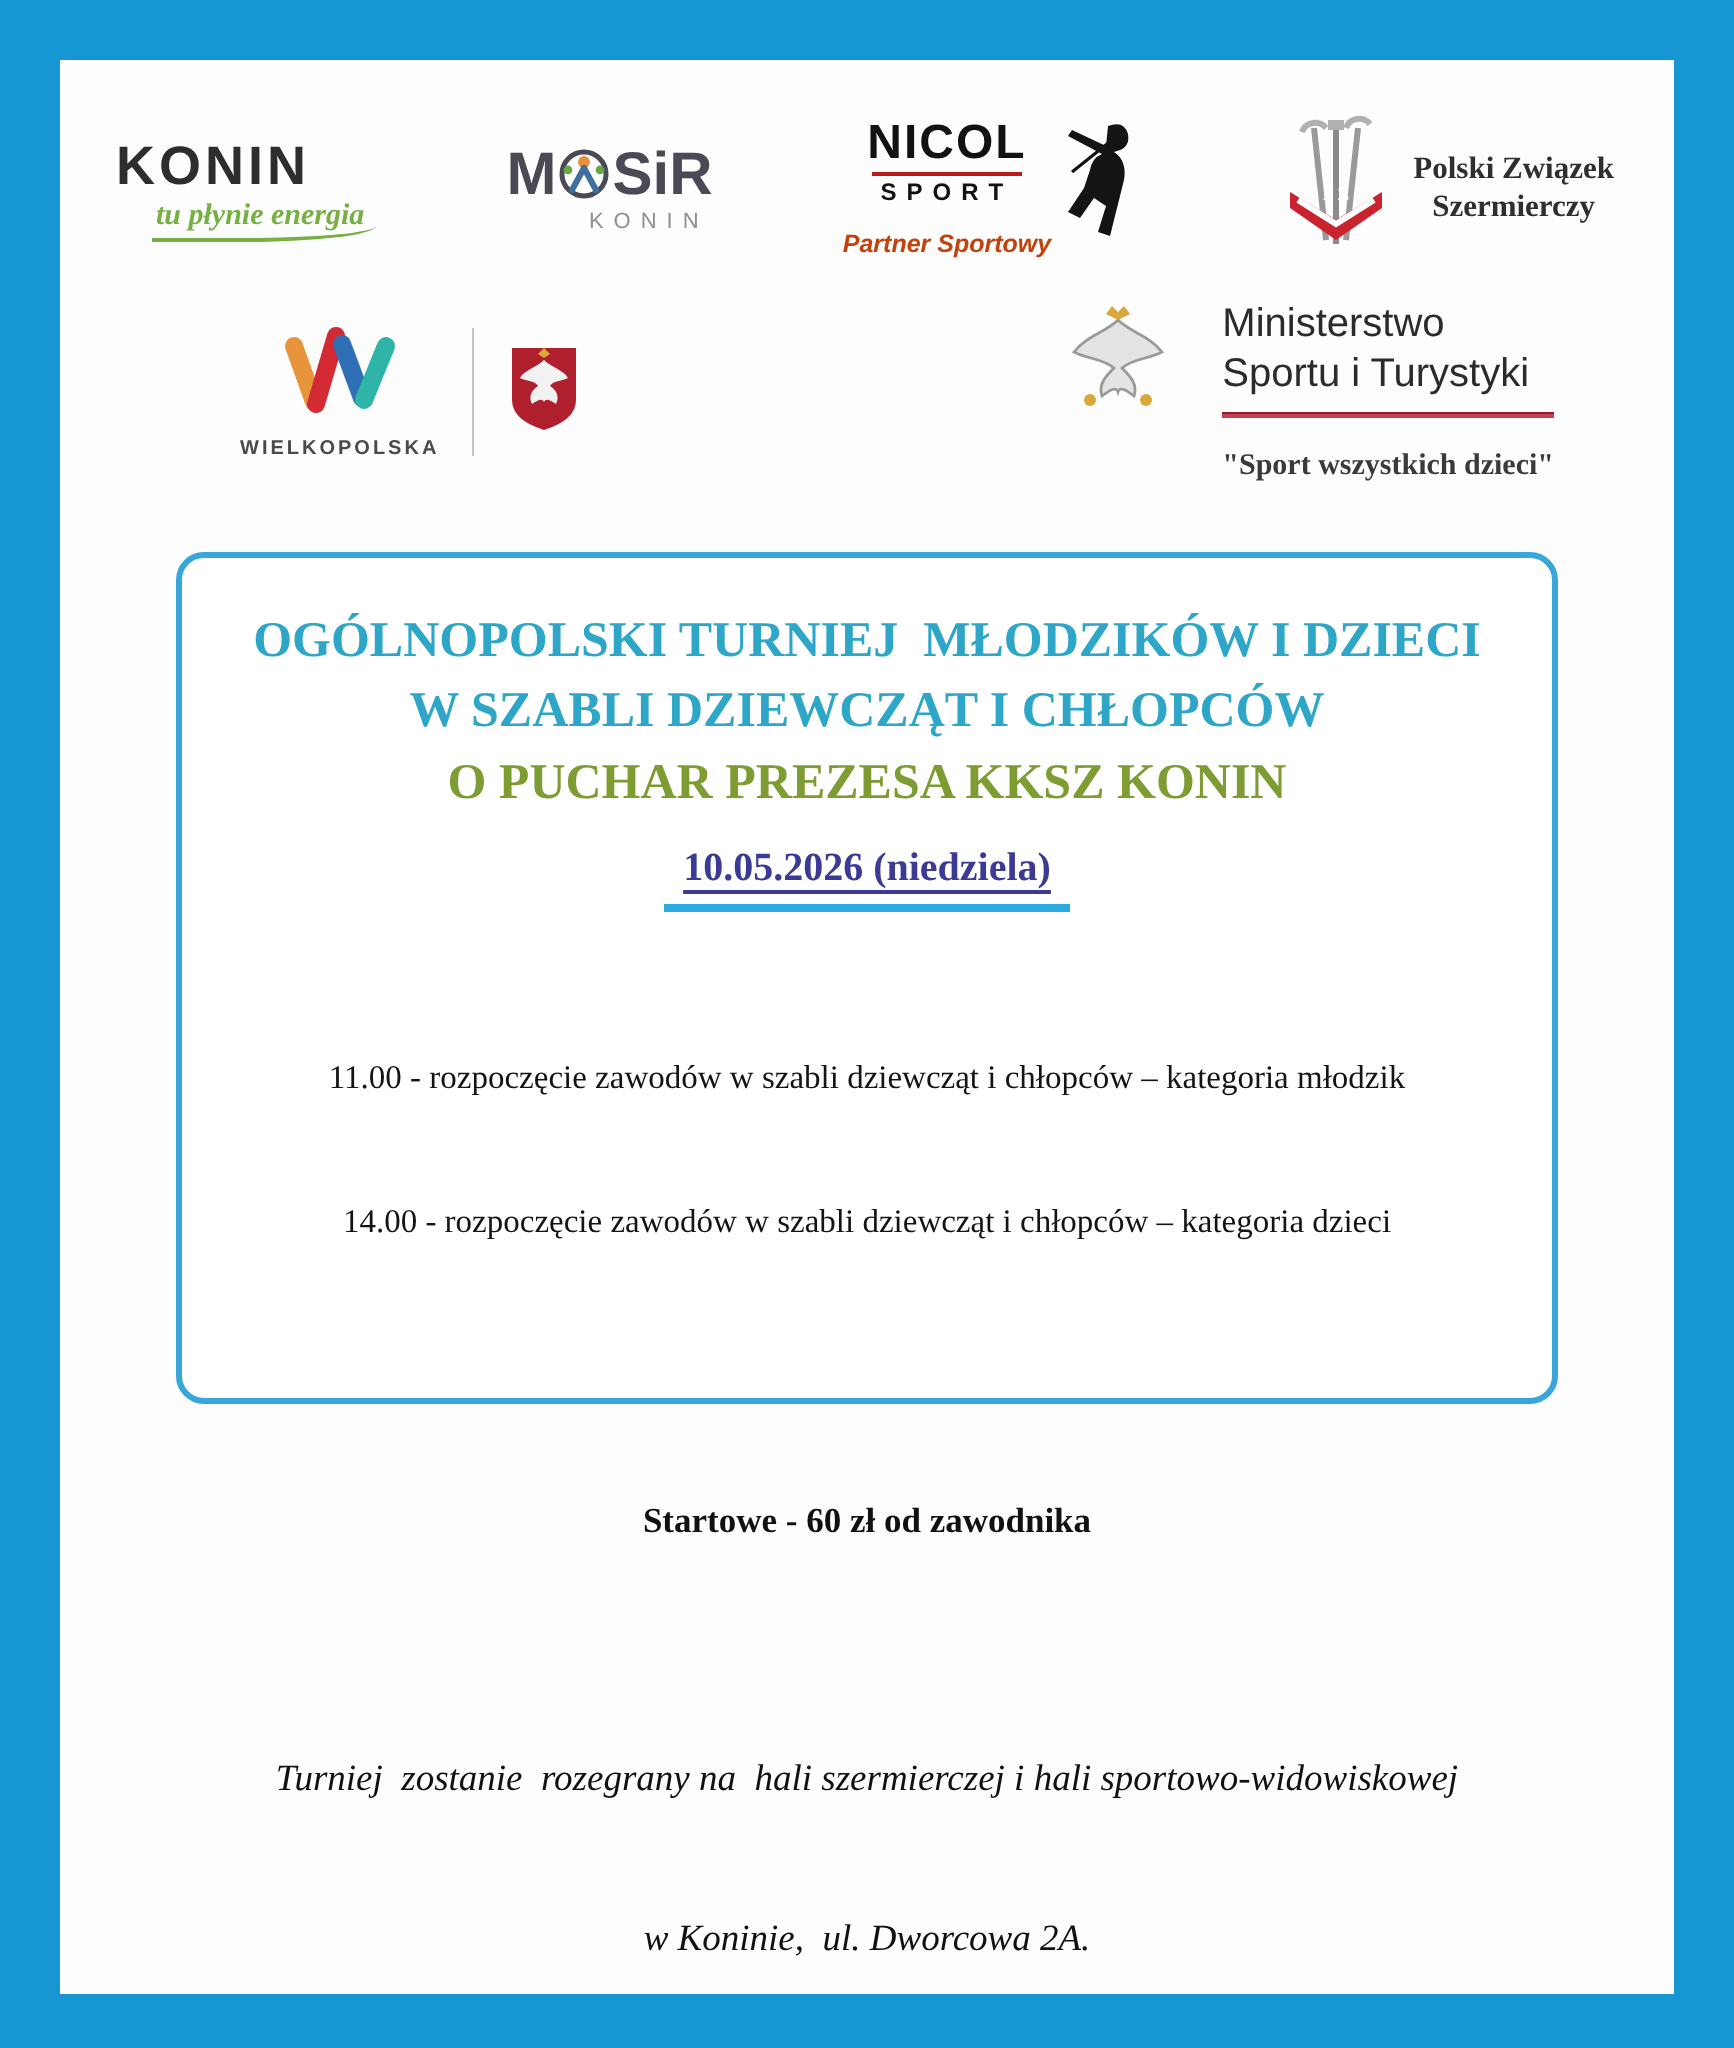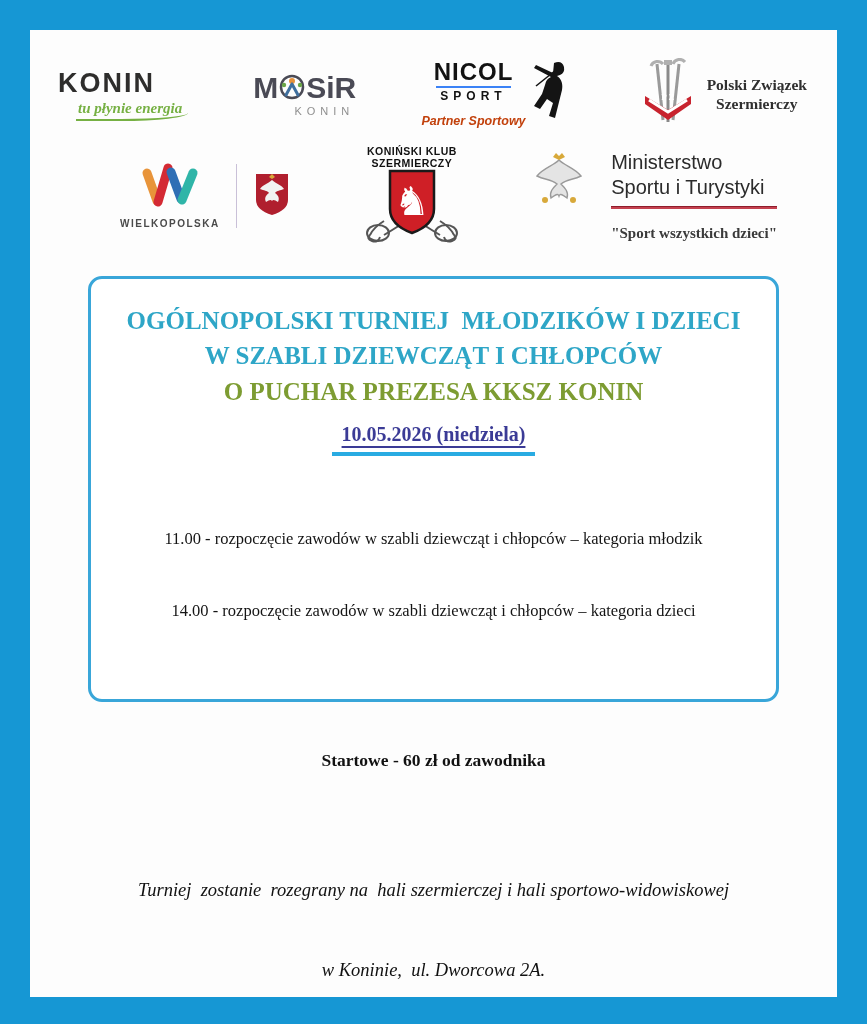--- a/index.html
+++ b/index.html
@@ -24,21 +24,21 @@
   
   .mosir-logo{text-align:center;}
   .mosir-main{font-family:"Liberation Sans",sans-serif;font-weight:700;font-size:30px;color:#4a4a55;display:flex;align-items:center;justify-content:center;}
   .mosir-fig{width:26px;height:30px;display:inline-block;margin:0 1px;}
   .mosir-sub{font-family:"Liberation Sans",sans-serif;font-size:11px;letter-spacing:5px;color:#8f8f8f;text-align:right;margin-top:0px;padding-right:2px;}
 
   
   .nicol-logo{display:flex;align-items:flex-start;gap:4px;}
   .nicol-txt{text-align:center;}
   .nicol-name{font-family:"Liberation Sans",sans-serif;font-weight:900;font-size:24px;letter-spacing:1px;color:#121212;line-height:1;}
-  .nicol-sport{font-family:"Liberation Sans",sans-serif;font-weight:700;font-size:12px;letter-spacing:5px;color:#121212;border-top:2px solid #3b82f6;display:inline-block;padding:1px 4px 0;margin-top:2px;}
+  .nicol-sport{font-family:"Liberation Sans",sans-serif;font-weight:700;font-size:12px;letter-spacing:5px;color:#121212;border-top:2px solid #b91c1c;display:inline-block;padding:1px 4px 0;margin-top:2px;}
   .nicol-partner{font-family:"Liberation Sans",sans-serif;font-style:italic;font-weight:700;font-size:12.5px;color:#c2410c;margin-top:10px;text-align:center;}
   .fencer-sil{width:44px;height:62px;}
 
   
   .pzs-logo{display:flex;align-items:center;gap:10px;margin-right:6px;}
   .pzs-text{font-size:15.5px;font-weight:700;color:#2f2f2f;text-align:center;line-height:1.25;}
 
   
   .wlkp-group{display:flex;align-items:center;gap:16px;}
   .wlkp{text-align:center;}
@@ -146,34 +146,20 @@
       <div class="wlkp-divider"></div>
       <div class="samorzad">
         <svg width="38" height="44" viewBox="0 0 38 44">
           <path d="M3 2 H35 V28 Q35 38 19 43 Q3 38 3 28 Z" fill="#b01f2e"></path>
           <path d="M19 8 C15 12 9 13 7 17 C11 19 14 18 16 21 C13 23 11 26 13 30 C16 28 18 27 19 29 C20 27 22 28 25 30 C27 26 25 23 22 21 C24 18 27 19 31 17 C29 13 23 12 19 8 Z" fill="#f2f2f2"></path>
           <path d="M16 5 L19 2 L22 5 L19 7 Z" fill="#d8a93a"></path>
         </svg>
       </div>
     </div>
 
-    <div class="kksz-logo">
-      <div class="kksz-top">
-        <div>KONIŃSKI KLUB</div>
-        <div>SZERMIERCZY</div>
-      </div>
-      <svg width="96" height="74" viewBox="0 0 96 74">
-        <path d="M20 52 Q10 58 6 66 M6 66 q-4 4 2 6 q6 2 8 -4 M20 66 Q30 60 36 56" fill="none" stroke="#555" stroke-width="2"></path>
-        <path d="M76 52 Q86 58 90 66 M90 66 q4 4 -2 6 q-6 2 -8 -4 M76 66 Q66 60 60 56" fill="none" stroke="#555" stroke-width="2"></path>
-        <ellipse cx="14" cy="64" rx="11" ry="8" fill="none" stroke="#555" stroke-width="2"></ellipse>
-        <ellipse cx="82" cy="64" rx="11" ry="8" fill="none" stroke="#555" stroke-width="2"></ellipse>
-        <path d="M26 2 H70 V40 Q70 56 48 64 Q26 56 26 40 Z" fill="#cf1f26" stroke="#1a1a1a" stroke-width="2.5"></path>
-        <text x="48" y="46" text-anchor="middle" font-size="40" fill="#ffffff" font-family="DejaVu Sans,sans-serif">♞</text>
-      </svg>
-    </div>
 
     <div class="ministry">
       <svg width="52" height="58" viewBox="0 0 52 58">
         <path d="M26 10 C20 16 10 18 4 26 C12 30 18 29 24 34 C20 38 16 42 18 48 C22 45 25 43 26 46 C27 43 30 45 34 48 C36 42 32 38 28 34 C34 29 40 30 48 26 C42 18 32 16 26 10 Z" fill="#e4e4e4" stroke="#9a9a9a" stroke-width="1.4"></path>
         <path d="M20 7 L23 3 L26 6 L29 3 L32 7 L26 10 Z" fill="#d8a93a"></path>
         <circle cx="12" cy="50" r="3" fill="#d8a93a"></circle>
             <circle cx="40" cy="50" r="3" fill="#d8a93a"></circle>
       </svg>
       <div class="ministry-txt">
         <div class="ministry-name">

